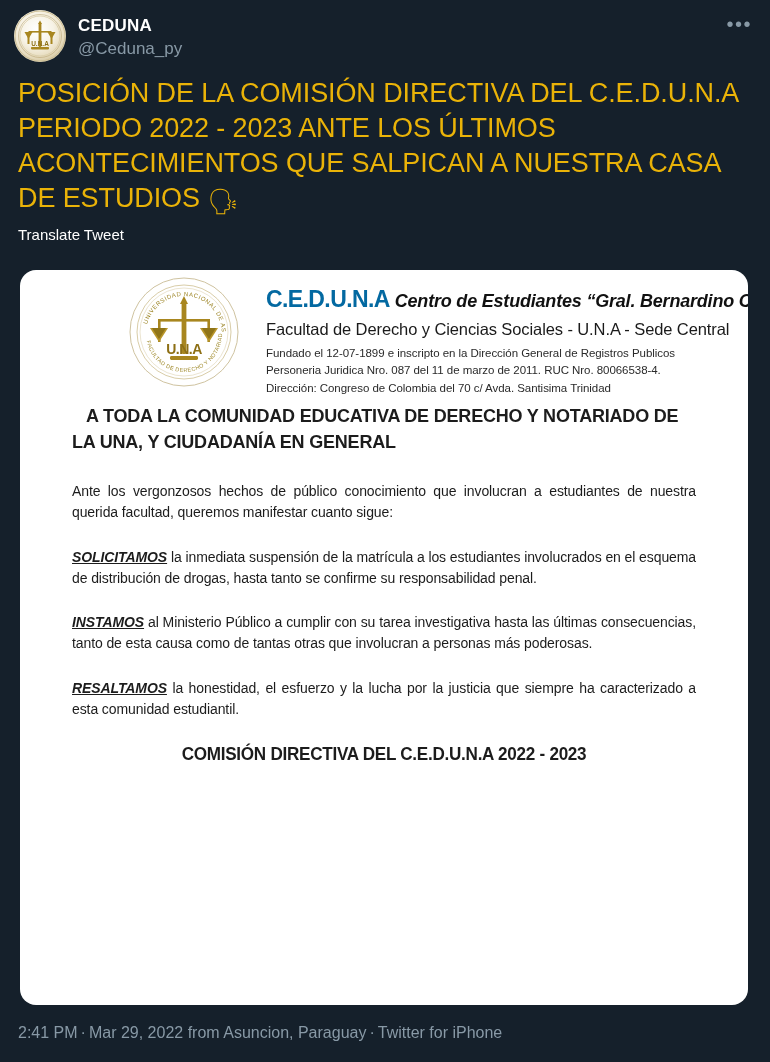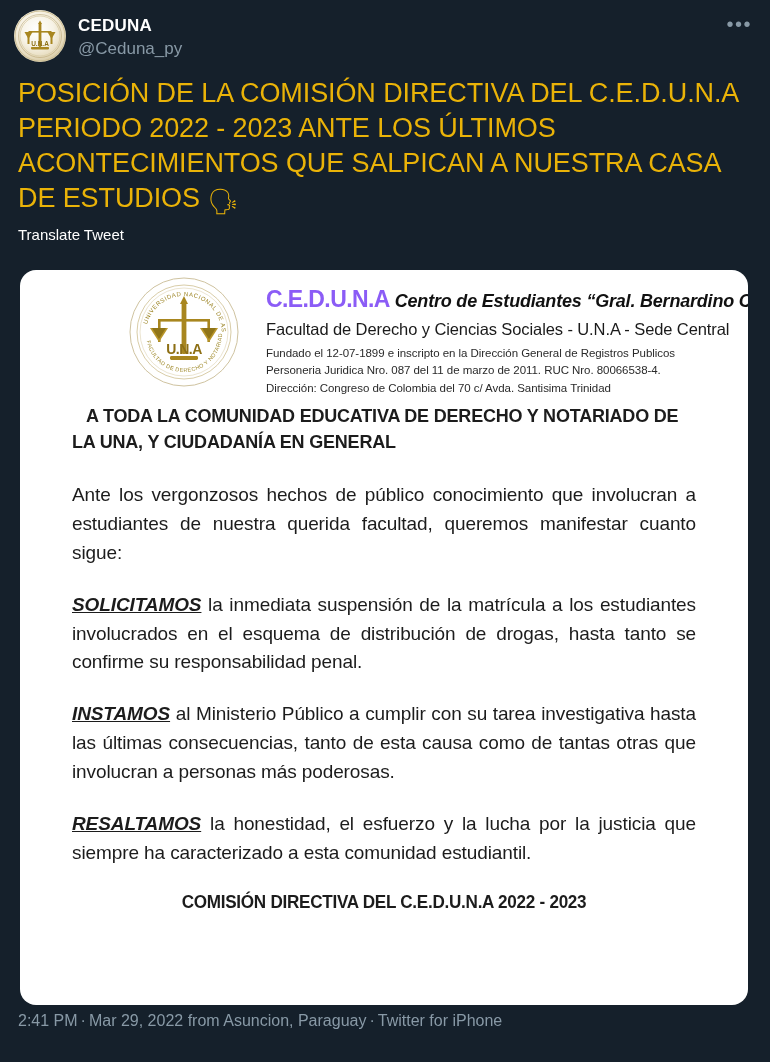--- a/index.html
+++ b/index.html
@@ -134,21 +134,21 @@
   .org-line {
     display: flex;
     align-items: baseline;
     white-space: nowrap;
   }
   .org-acronym {
     font-family: "Liberation Sans", sans-serif;
     font-weight: bold;
     font-size: 23px;
     letter-spacing: -0.6px;
-    color: #8b5cf6;
+    color: #0369a1;
   }
   .org-fullname {
     font-size: 18px;
     font-style: italic;
     font-weight: bold;
     margin-left: 5px;
     color: #111;
     letter-spacing: -0.2px;
   }
   .faculty-line {
@@ -174,21 +174,21 @@
   .doc-addressee {
     font-size: 18px;
     font-weight: bold;
     line-height: 1.42;
     letter-spacing: -0.2px;
     text-indent: 14px;
     margin-top: 10px;
     margin-bottom: 26px;
   }
   .doc-para {
-    font-size: 19px;
+    font-size: 14px;
     line-height: 1.52;
     text-align: justify;
     margin: 0 0 23px 0;
     letter-spacing: -0.1px;
   }
   .doc-para .kw {
     font-weight: bold;
     font-style: italic;
     text-decoration: underline;
   }
@@ -199,21 +199,21 @@
     letter-spacing: -0.3px;
     margin-top: 4px;
     font-stretch: condensed;
     transform: scaleX(0.9);
   }
 
   
   .tweet-footer {
     position: absolute;
     left: 0;
-    bottom: 16px;
+    bottom: 4px;
     width: 100%;
     padding: 0 18px 16px 18px;
     box-sizing: border-box;
     color: #8899a6;
     font-size: 16px;
   }
   .tweet-footer .sep { padding: 0 3px; }
   .tweet-footer .src { cursor: pointer; }
 </style>
 </head>

